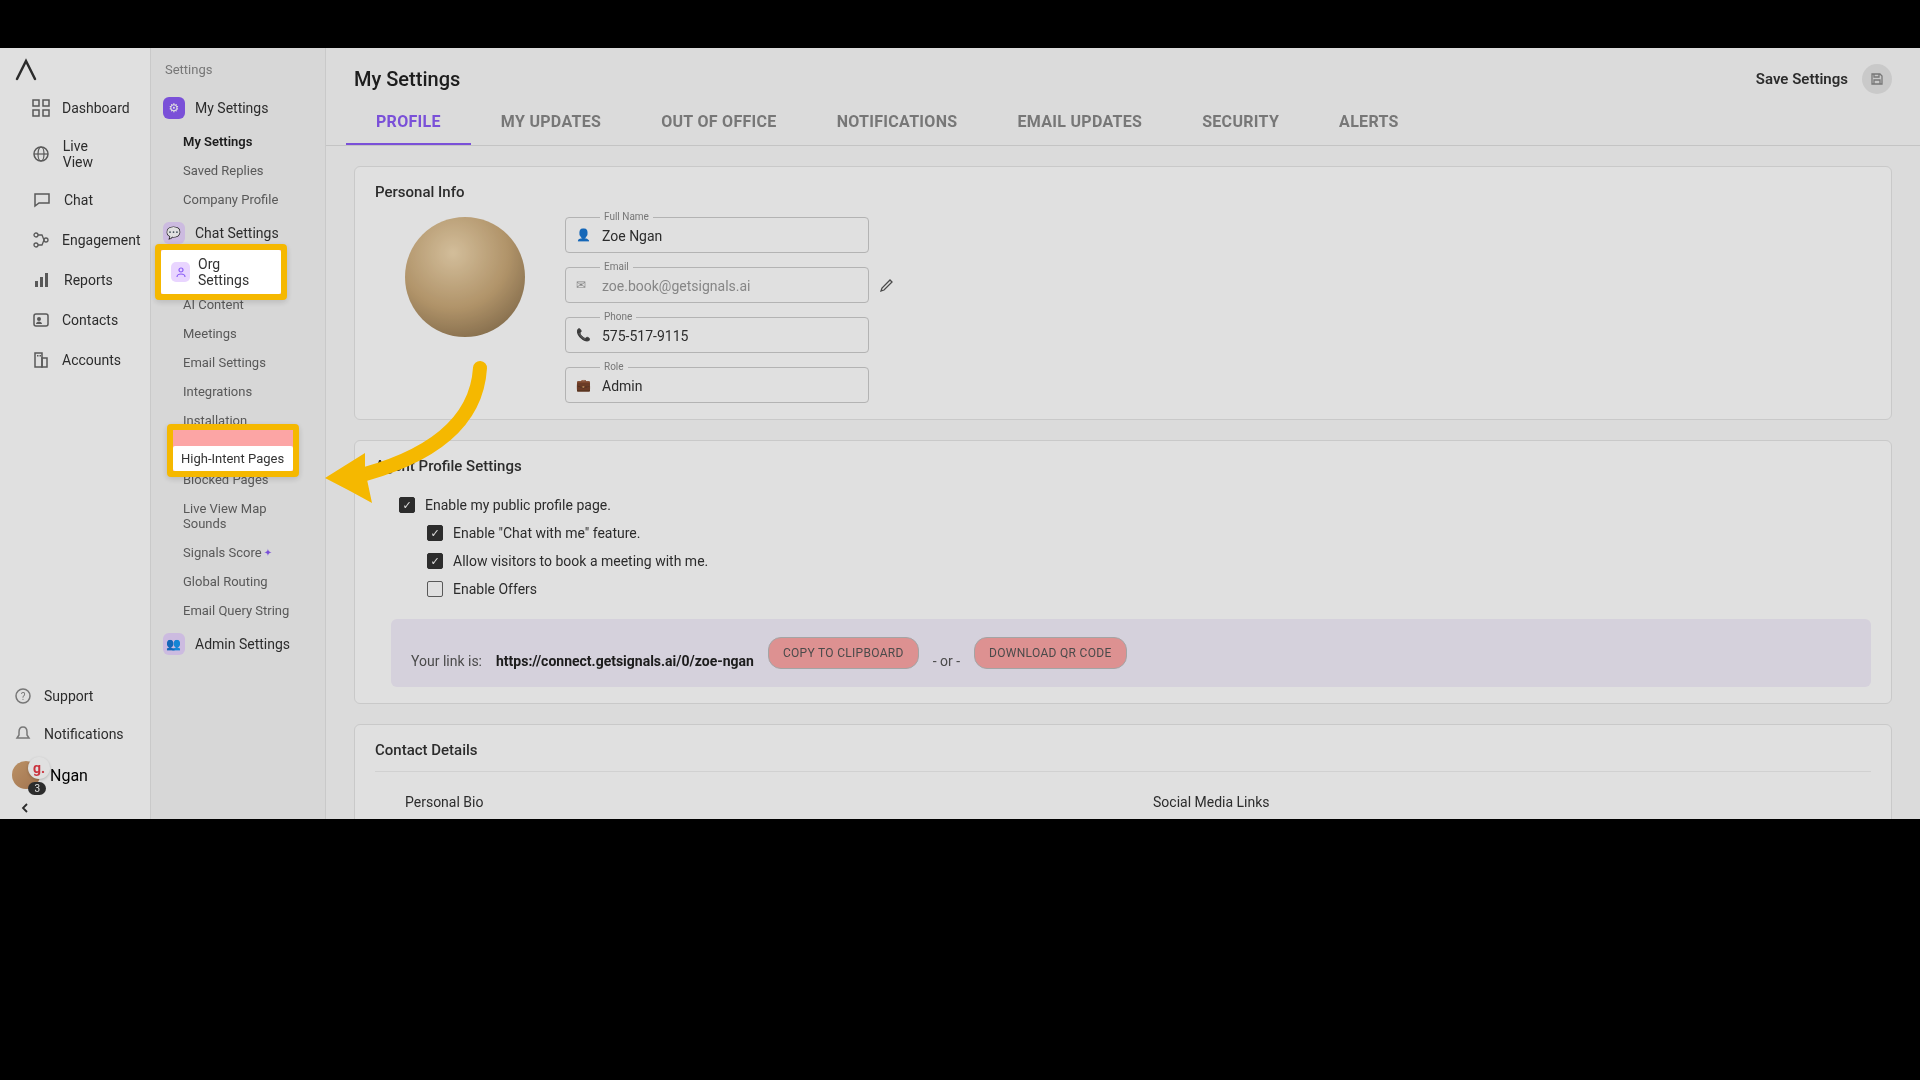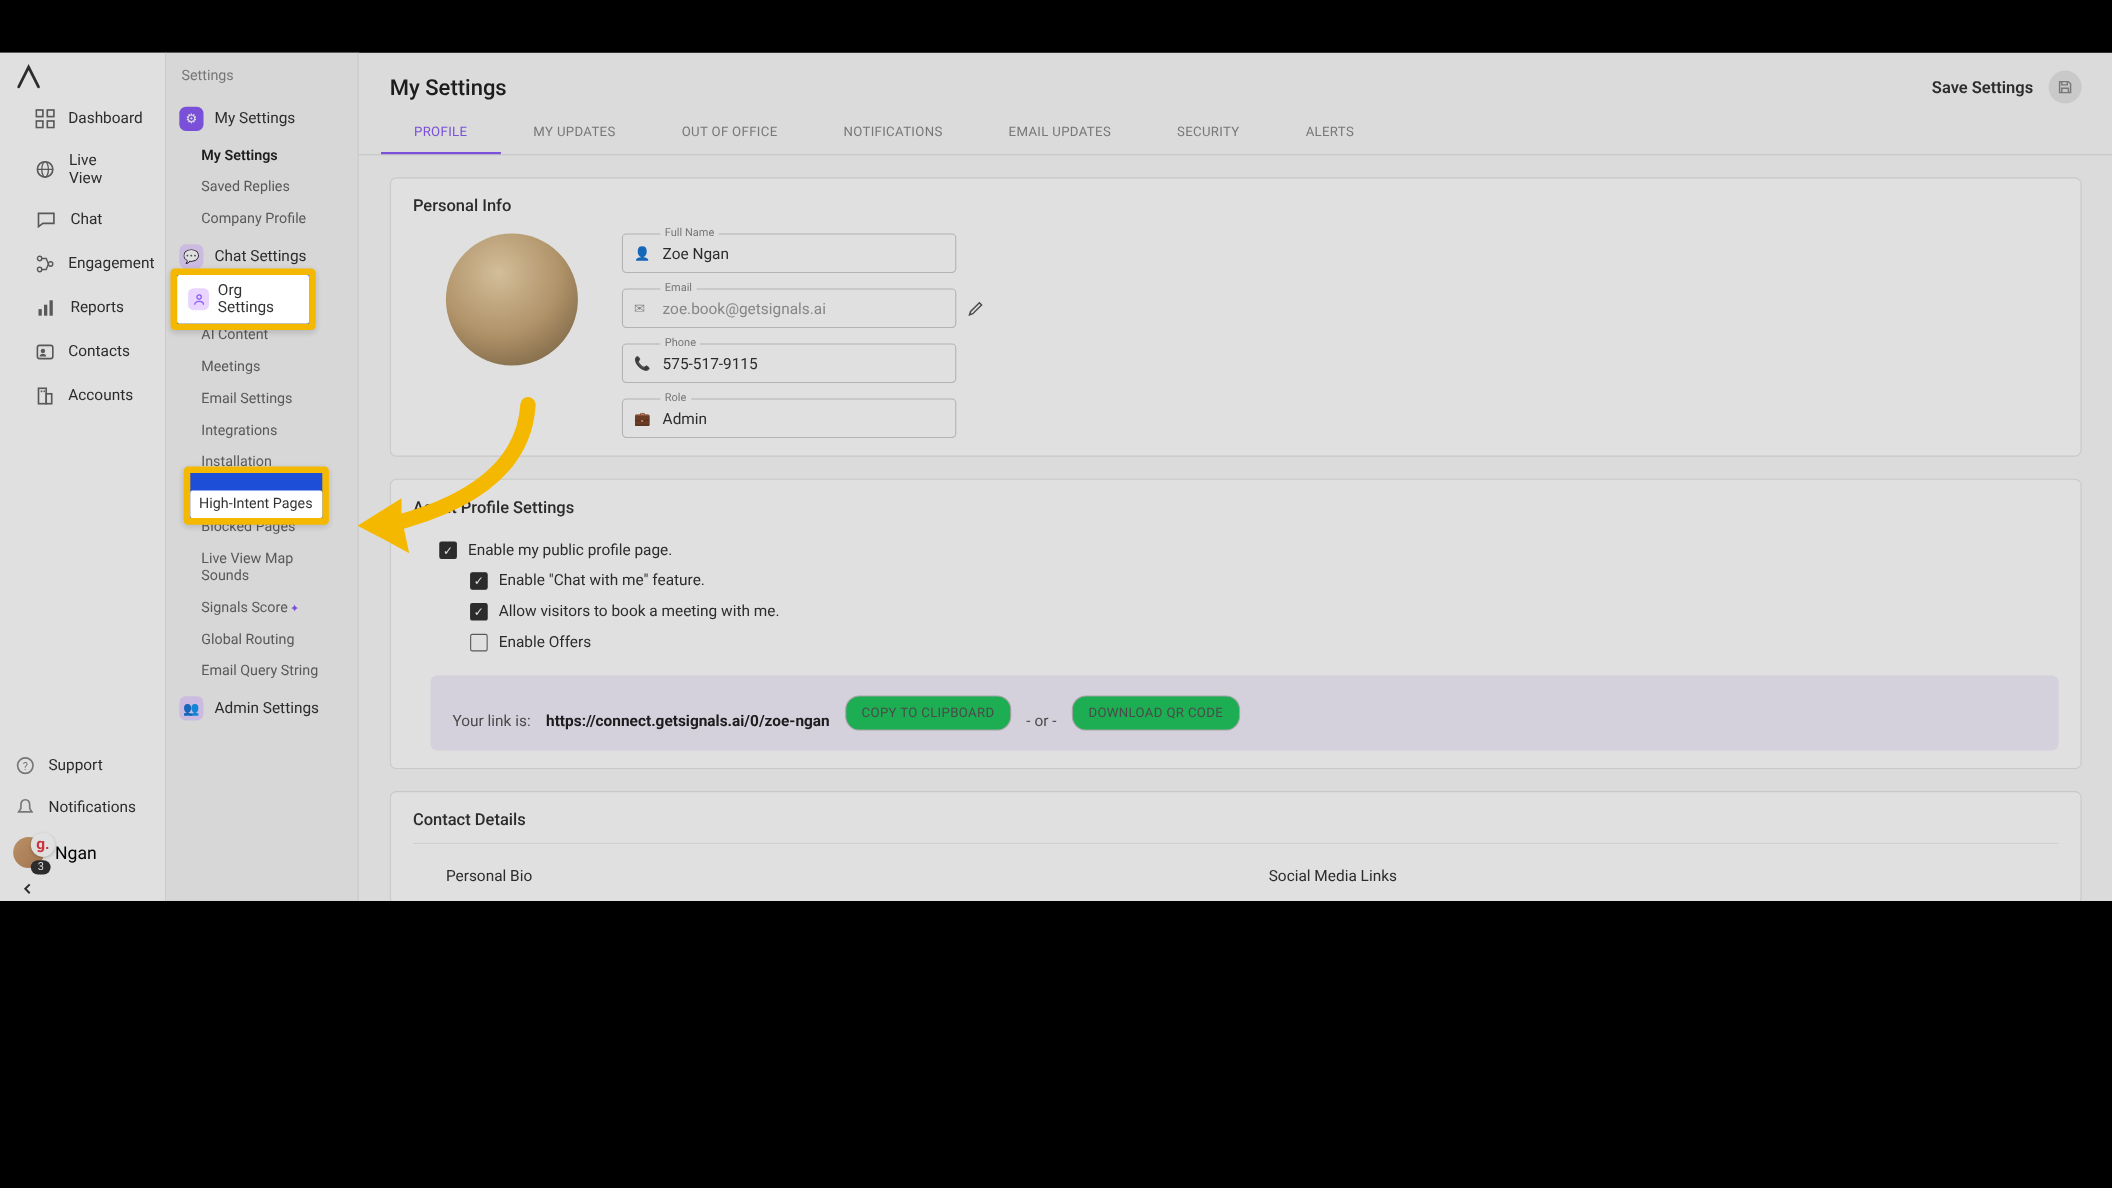--- a/index.html
+++ b/index.html
@@ -29,34 +29,34 @@
 .settings-nav .crumb { font-size: 13px; color: #888; padding: 0 14px 12px; }
 .settings-group-header { display: flex; align-items: center; gap: 10px; padding: 8px 12px; font-size: 14px; color: #333; cursor: pointer; }
 .settings-group-header .sq-icon { width: 22px; height: 22px; border-radius: 6px; display: flex; align-items: center; justify-content: center; font-size: 12px; }
 .sq-purple { background: #8b5cf6; color: #fff; }
 .sq-lav { background: #e9d5ff; color: #8b5cf6; }
 .settings-sub { padding: 7px 12px 7px 32px; font-size: 13px; color: #666; cursor: pointer; display: flex; align-items: center; }
 .settings-sub.bold { color: #222; font-weight: 600; }
 .star { color: #8b5cf6; font-size: 10px; margin-left: 2px; vertical-align: super; }
 
 
-.hl-box { position: absolute; border: 6px solid #f5b800; border-radius: 4px; background: #1d4ed8; z-index: 60; box-shadow: 0 2px 6px rgba(0,0,0,0.15); }
+.hl-box { position: absolute; border: 6px solid #f5b800; border-radius: 4px; background: #fca5a5; z-index: 60; box-shadow: 0 2px 6px rgba(0,0,0,0.15); }
 .hl-inner { background: #fff; border-radius: 2px; padding: 6px 10px; display: flex; align-items: center; gap: 8px; font-size: 14px; color: #333; }
 .hl-inner .sq-icon-hl { width: 20px; height: 20px; border-radius: 5px; background: #e9d5ff; display: flex; align-items: center; justify-content: center; color: #8b5cf6; font-size: 11px; }
 
 
 .main { flex: 1; background: #fafafa; overflow-y: auto; position: relative; }
 .main-header { display: flex; align-items: center; justify-content: space-between; padding: 16px 28px 0; }
 .main-header h1 { font-size: 20px; font-weight: 500; color: #222; }
 .save-wrap { display: flex; align-items: center; gap: 14px; }
 .save-text { font-size: 15px; font-weight: 600; color: #333; }
 .save-btn { width: 30px; height: 30px; border-radius: 50%; background: #e5e5e5; display: flex; align-items: center; justify-content: center; color: #888; cursor: pointer; }
 
 .tabs { display: flex; border-bottom: 1px solid #e0e0e0; padding: 0 20px; margin-top: 6px; }
-.tab { padding: 12px 30px; font-size: 12px; font-weight: 400; color: #888; letter-spacing: 0.3px; cursor: pointer; border-bottom: 2px solid transparent; }
+.tab { padding: 12px 30px; font-size: 16px; font-weight: 700; color: #888; letter-spacing: 0.3px; cursor: pointer; border-bottom: 2px solid transparent; }
 .tab.active { color: #8b5cf6; border-bottom-color: #8b5cf6; }
 
 .card { margin: 20px 28px; background: #fff; border: 1px solid #e5e5e5; border-radius: 6px; padding: 16px 20px; }
 .card h3 { font-size: 15px; font-weight: 500; color: #333; margin-bottom: 16px; }
 
 .personal-row { display: flex; gap: 40px; align-items: flex-start; }
 .avatar-lg { width: 120px; height: 120px; border-radius: 50%; background: radial-gradient(circle at 40% 30%, #f0d8b0, #c9a878 50%, #7a6344); margin-left: 30px; }
 .fields { display: flex; flex-direction: column; gap: 14px; }
 .field-wrap { position: relative; display: flex; align-items: center; gap: 10px; }
 .field { width: 304px; border: 1px solid #ccc; border-radius: 4px; padding: 10px 12px 8px 36px; font-size: 14px; color: #333; background: #fff; position: relative; }
@@ -65,21 +65,21 @@
 .field-icon { position: absolute; left: 10px; top: 50%; transform: translateY(-50%); color: #999; font-size: 12px; width: 14px; }
 .edit-pencil { color: #666; cursor: pointer; }
 
 .agent-card .checkbox-row { display: flex; align-items: center; gap: 10px; padding: 6px 0 6px 24px; font-size: 14px; color: #333; }
 .agent-card .checkbox-row.indent { padding-left: 52px; }
 .checkbox { width: 16px; height: 16px; border: 1.5px solid #666; border-radius: 2px; display: inline-flex; align-items: center; justify-content: center; background: #fff; }
 .checkbox.checked { background: #333; border-color: #333; color: #fff; font-size: 11px; }
 
 .link-box { margin: 16px 0 0 16px; background: #f3eefb; border-radius: 6px; padding: 18px 20px; display: flex; align-items: flex-end; gap: 14px; font-size: 14px; color: #555; }
 .link-box strong { color: #222; font-weight: 700; }
-.outline-btn { border: 1px solid #bbb; background: #22c55e; padding: 8px 14px; font-size: 12px; letter-spacing: 0.3px; color: #555; border-radius: 13px; cursor: pointer; }
+.outline-btn { border: 1px solid #bbb; background: #fca5a5; padding: 8px 14px; font-size: 12px; letter-spacing: 0.3px; color: #555; border-radius: 13px; cursor: pointer; }
 
 .contact-card .split { display: flex; gap: 60px; margin-top: 10px; padding: 0 30px; }
 .contact-card .col { flex: 1; font-size: 14px; color: #333; padding-top: 6px; }
 .contact-card h3 { border-bottom: 1px solid #eee; padding-bottom: 12px; }
 
 
 .arrow-svg { position: absolute; z-index: 70; pointer-events: none; }
 
 svg { display: block; }
 </style>

